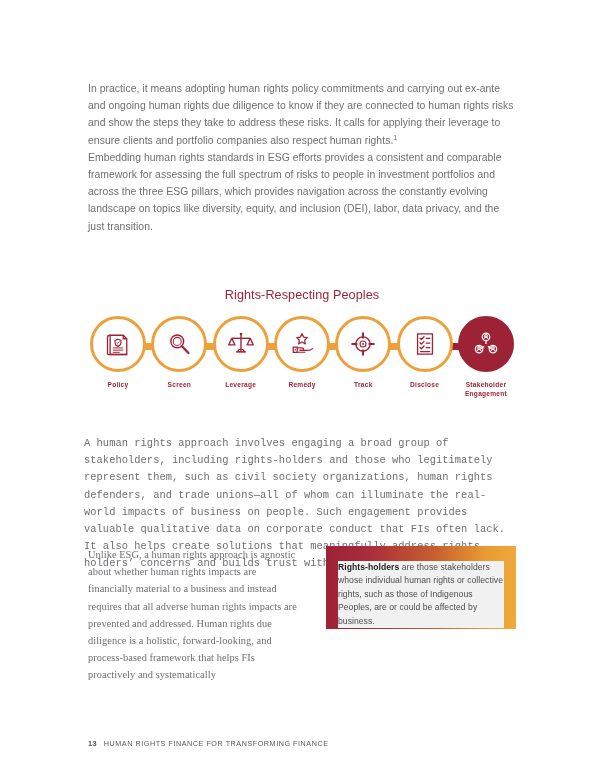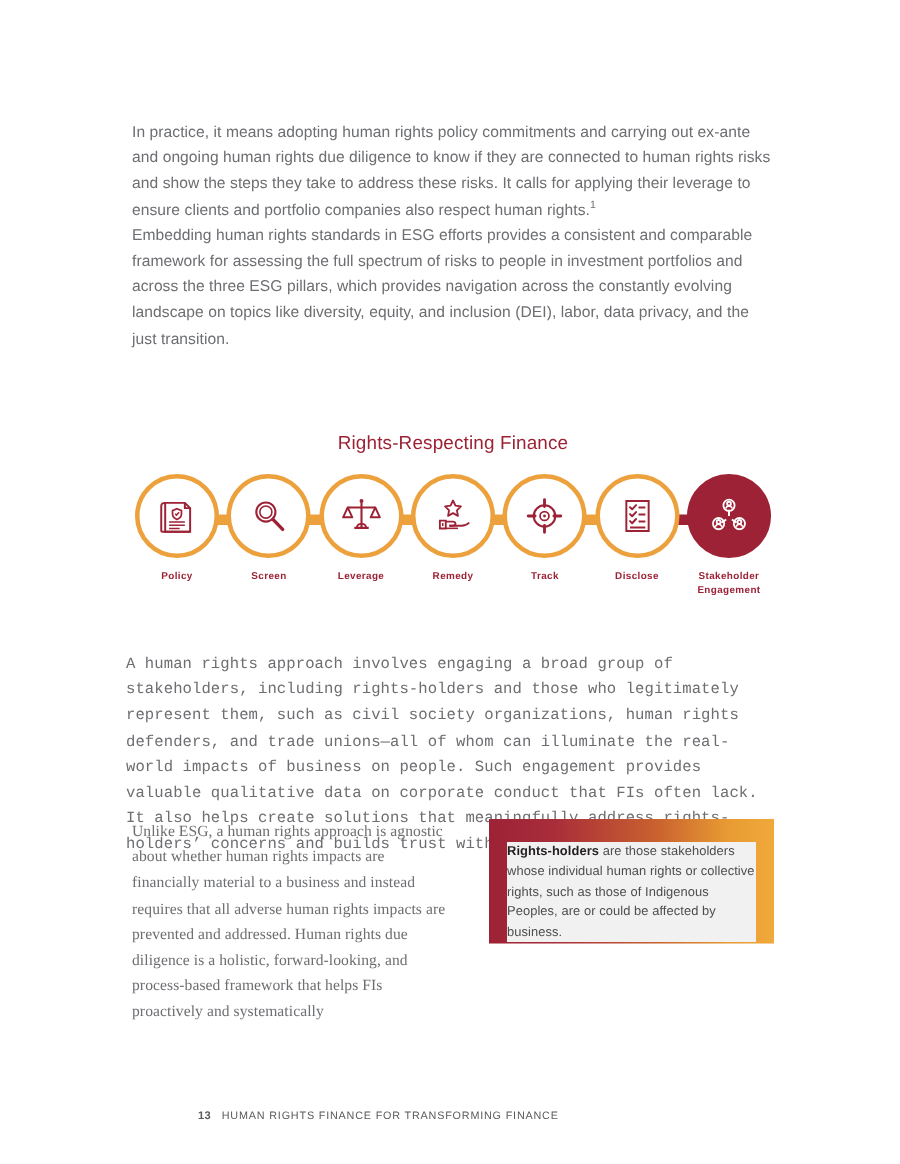--- a/index.html
+++ b/index.html
@@ -191,21 +191,20 @@
   }
 
   
   .footer {
     position: absolute;
     left: 88px;
     bottom: 28px;
     display: flex;
     align-items: baseline;
     gap: 7px;
-    margin-left: 44px;
   }
 
   .footer-page {
     font-size: 7.4px;
     font-weight: bold;
     color: #58595b;
     letter-spacing: 0.3px;
   }
 
   .footer-title {
@@ -218,21 +217,21 @@
 <body>
 
 <div class="page">
 
   <div class="content">
     <p class="body-text"><span>In practice, it means adopting human rights policy commitments and carrying out ex-ante and ongoing human rights due diligence to know if they are connected to human rights risks and show the steps they take to address these risks. It calls for applying their leverage to ensure clients and portfolio companies also respect human rights.</span><sup class="footnote-ref">1</sup></p>
     <p class="body-text">Embedding human rights standards in ESG efforts provides a consistent and comparable framework for assessing the full spectrum of risks to people in investment portfolios and across the three ESG pillars, which provides navigation across the constantly evolving landscape on topics like diversity, equity, and inclusion (DEI), labor, data privacy, and the just transition.</p>
   </div>
 
   <div class="infographic">
-    <div class="info-title">Rights-Respecting Finance</div>
+    <div class="info-title">Rights-Respecting Peoples</div>
 
     <div class="steps">
 
       <div class="connector-row">
         <div class="connector"></div>
         <div class="connector"></div>
         <div class="connector"></div>
         <div class="connector"></div>
         <div class="connector"></div>
         <div class="connector dark"></div>

